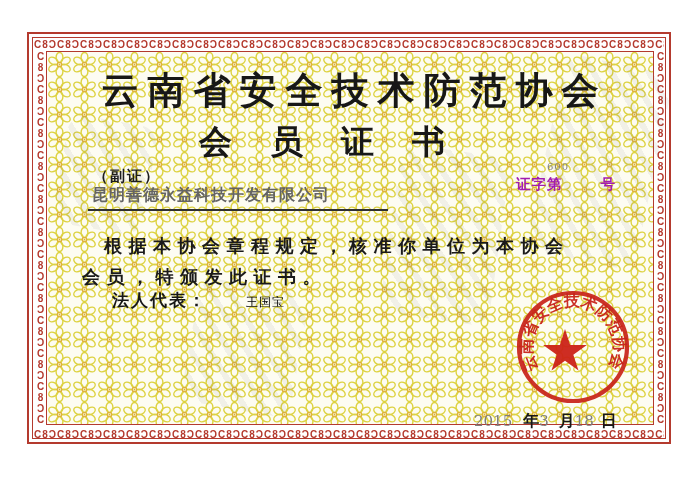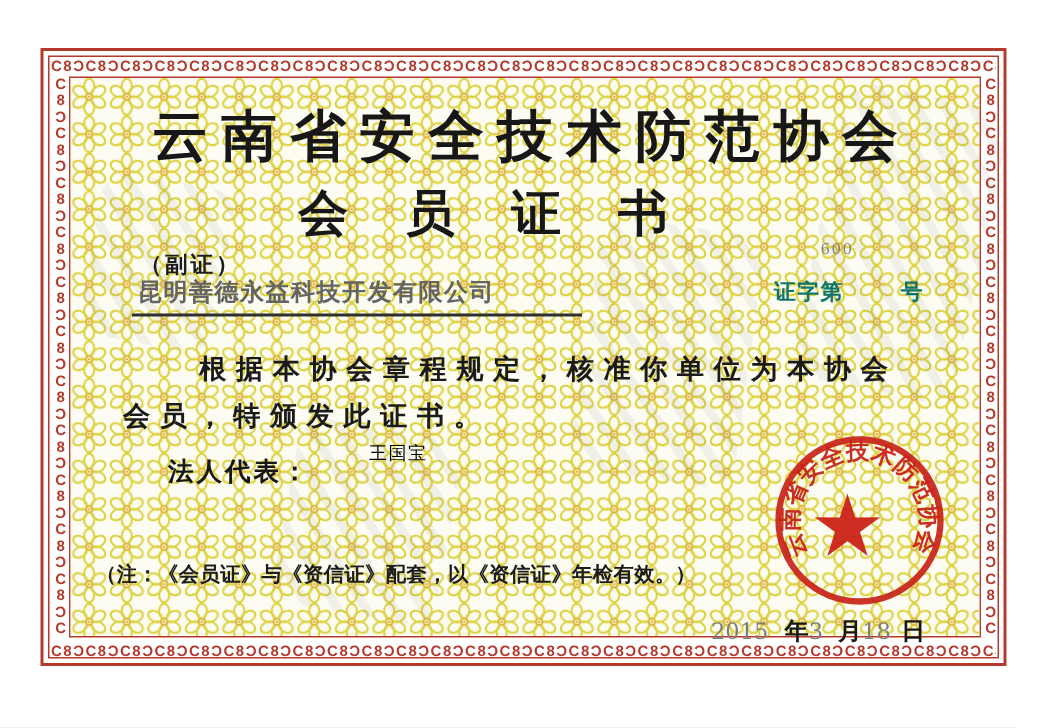--- a/index.html
+++ b/index.html
@@ -35,29 +35,29 @@
   .abs{position:absolute;z-index:3;}
   .assoc-title{left:46px;top:66px;width:608px;text-align:center;
     font-size:37px;font-weight:bold;color:#171717;letter-spacing:9px;padding-left:9px;box-sizing:border-box;}
   .cert-title{left:46px;top:120px;width:552px;text-align:center;
     font-size:33px;font-weight:bold;color:#171717;letter-spacing:38px;padding-left:38px;box-sizing:border-box;}
   .copy-label{left:46px;top:167px;width:528px;text-align:left;
     font-size:15px;font-weight:bold;color:#1d1d1d;letter-spacing:2px;margin-left:47px;}
   .certno{left:516px;top:161px;width:100px;}
   .certno .num{display:block;padding-left:31px;font-family:"DejaVu Serif",serif;
     font-size:10px;color:#828282;letter-spacing:1px;}
-  .certno .labels{display:flex;justify-content:space-between;margin-top:13px;
-    font-size:14.5px;font-weight:bold;color:#0f766e;letter-spacing:1px;}
+  .certno .labels{display:flex;justify-content:space-between;margin-top:3px;
+    font-size:14.5px;font-weight:bold;color:#a21caf;letter-spacing:1px;}
   .member-name{left:92px;top:185px;font-size:16px;font-weight:600;
     color:#646464;letter-spacing:1px;}
   .member-underline{left:88px;top:209px;width:300px;height:2px;background:#2f2f2f;}
   .body-text{left:82px;top:231px;width:545px;font-size:18px;font-weight:bold;
     color:#1a1a1a;letter-spacing:6.5px;line-height:31px;}
-  .body-text .l1{text-indent:22px;text-align:center;}
-  .legal-label{left:112px;top:303px;font-size:17px;font-weight:bold;
+  .body-text .l1{text-indent:22px;}
+  .legal-label{left:112px;top:289px;font-size:17px;font-weight:bold;
     color:#171717;letter-spacing:2px;}
   .legal-name{left:246px;top:294px;font-size:12px;color:#000000;letter-spacing:1px;}
   .note-text{left:64px;top:374px;font-size:13.5px;font-weight:bold;
     color:#1c1c1c;letter-spacing:.3px;}
   .date-row{left:474px;top:402px;display:flex;align-items:baseline;
     font-size:16px;font-weight:bold;color:#171717;}
   .date-row .num{font-family:"DejaVu Serif",serif;font-weight:normal;
     font-size:15px;color:#7d7d7d;}
   .date-row .y{margin-right:11px;}  .date-row .yl{margin-right:0;}
   .date-row .m{margin-right:10px;} .date-row .dl{margin-left:0;}
@@ -119,21 +119,20 @@
   <div class="abs member-underline"></div>
 
   <div class="abs body-text">
     <div class="l1">根据本协会章程规定，核准你单位为本协会</div>
     <div class="l2">会员，特颁发此证书。</div>
   </div>
 
   <div class="abs legal-label">法人代表：</div>
   <div class="abs legal-name">王国宝</div>
 
-  <div class="abs note-text">（注：《会员证》与《资信证》配套，以《资信证》年检有效。）</div>
 
   <div class="abs date-row">
     <span class="num y">2015</span>
     <span class="yl">年</span>
     <span class="num m">3</span>
     <span class="ml">月</span>
     <span class="num d">18</span>
     <span class="dl">日</span>
   </div>
 

